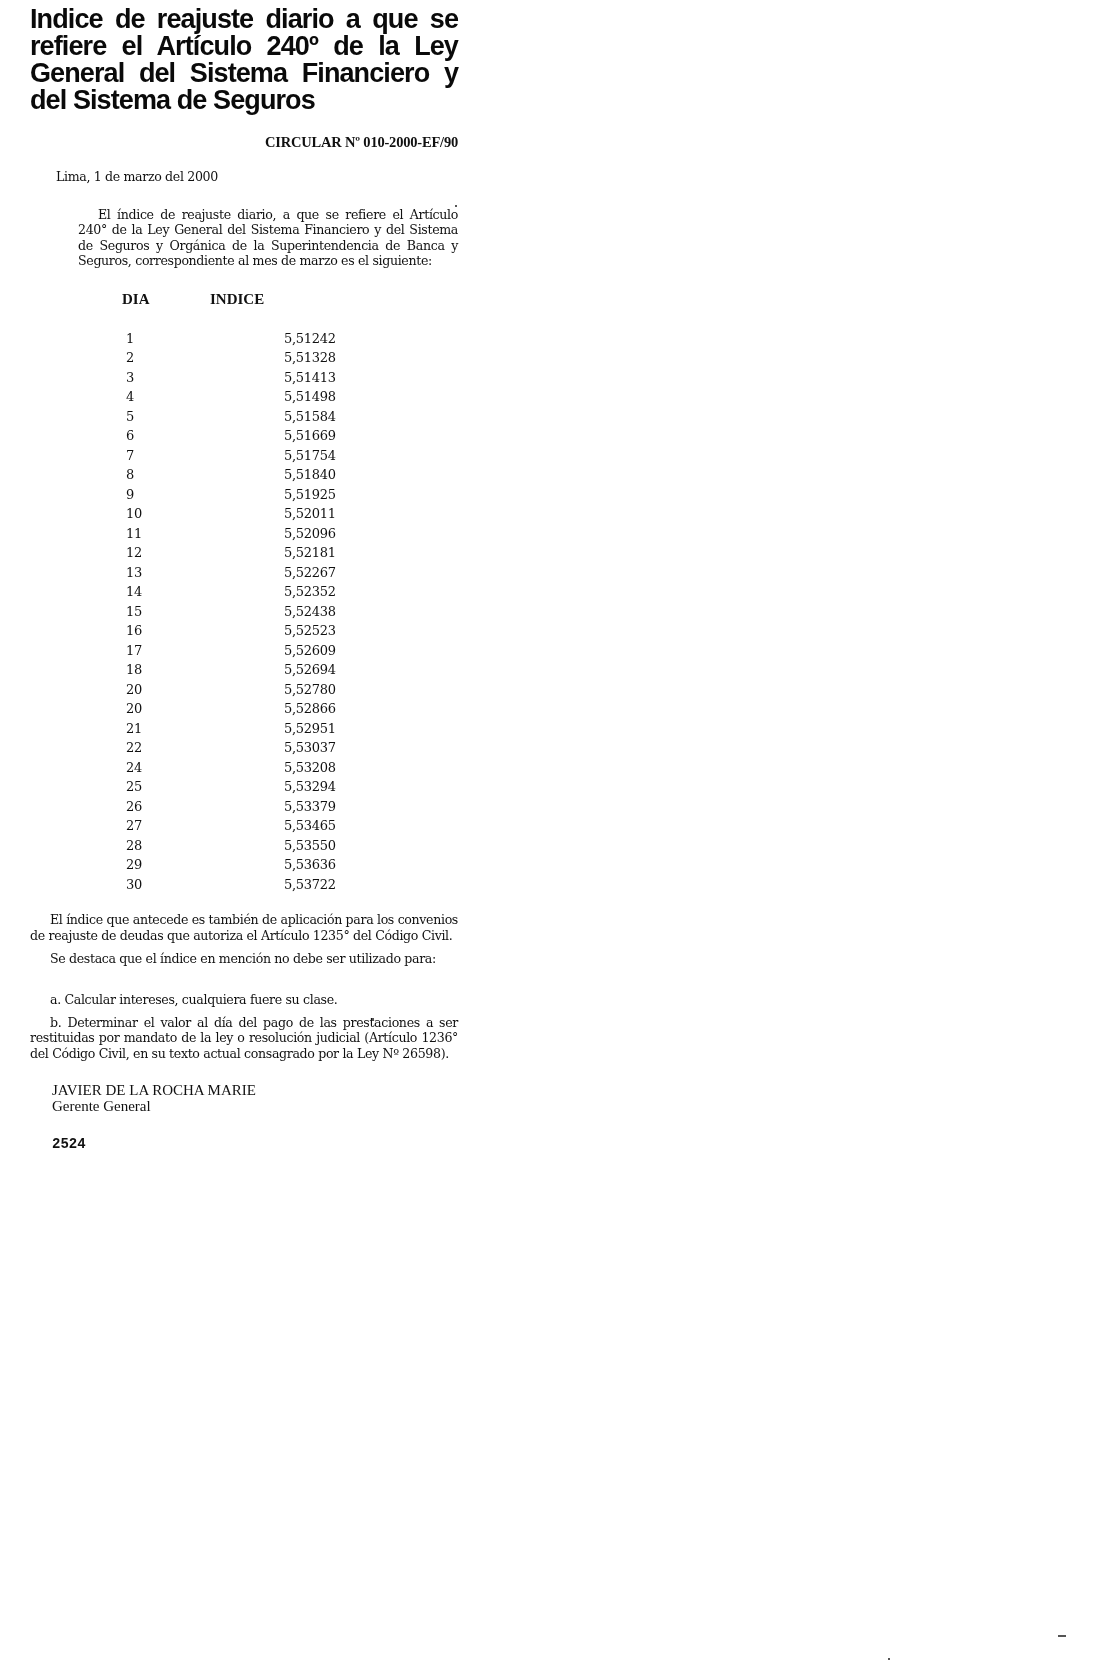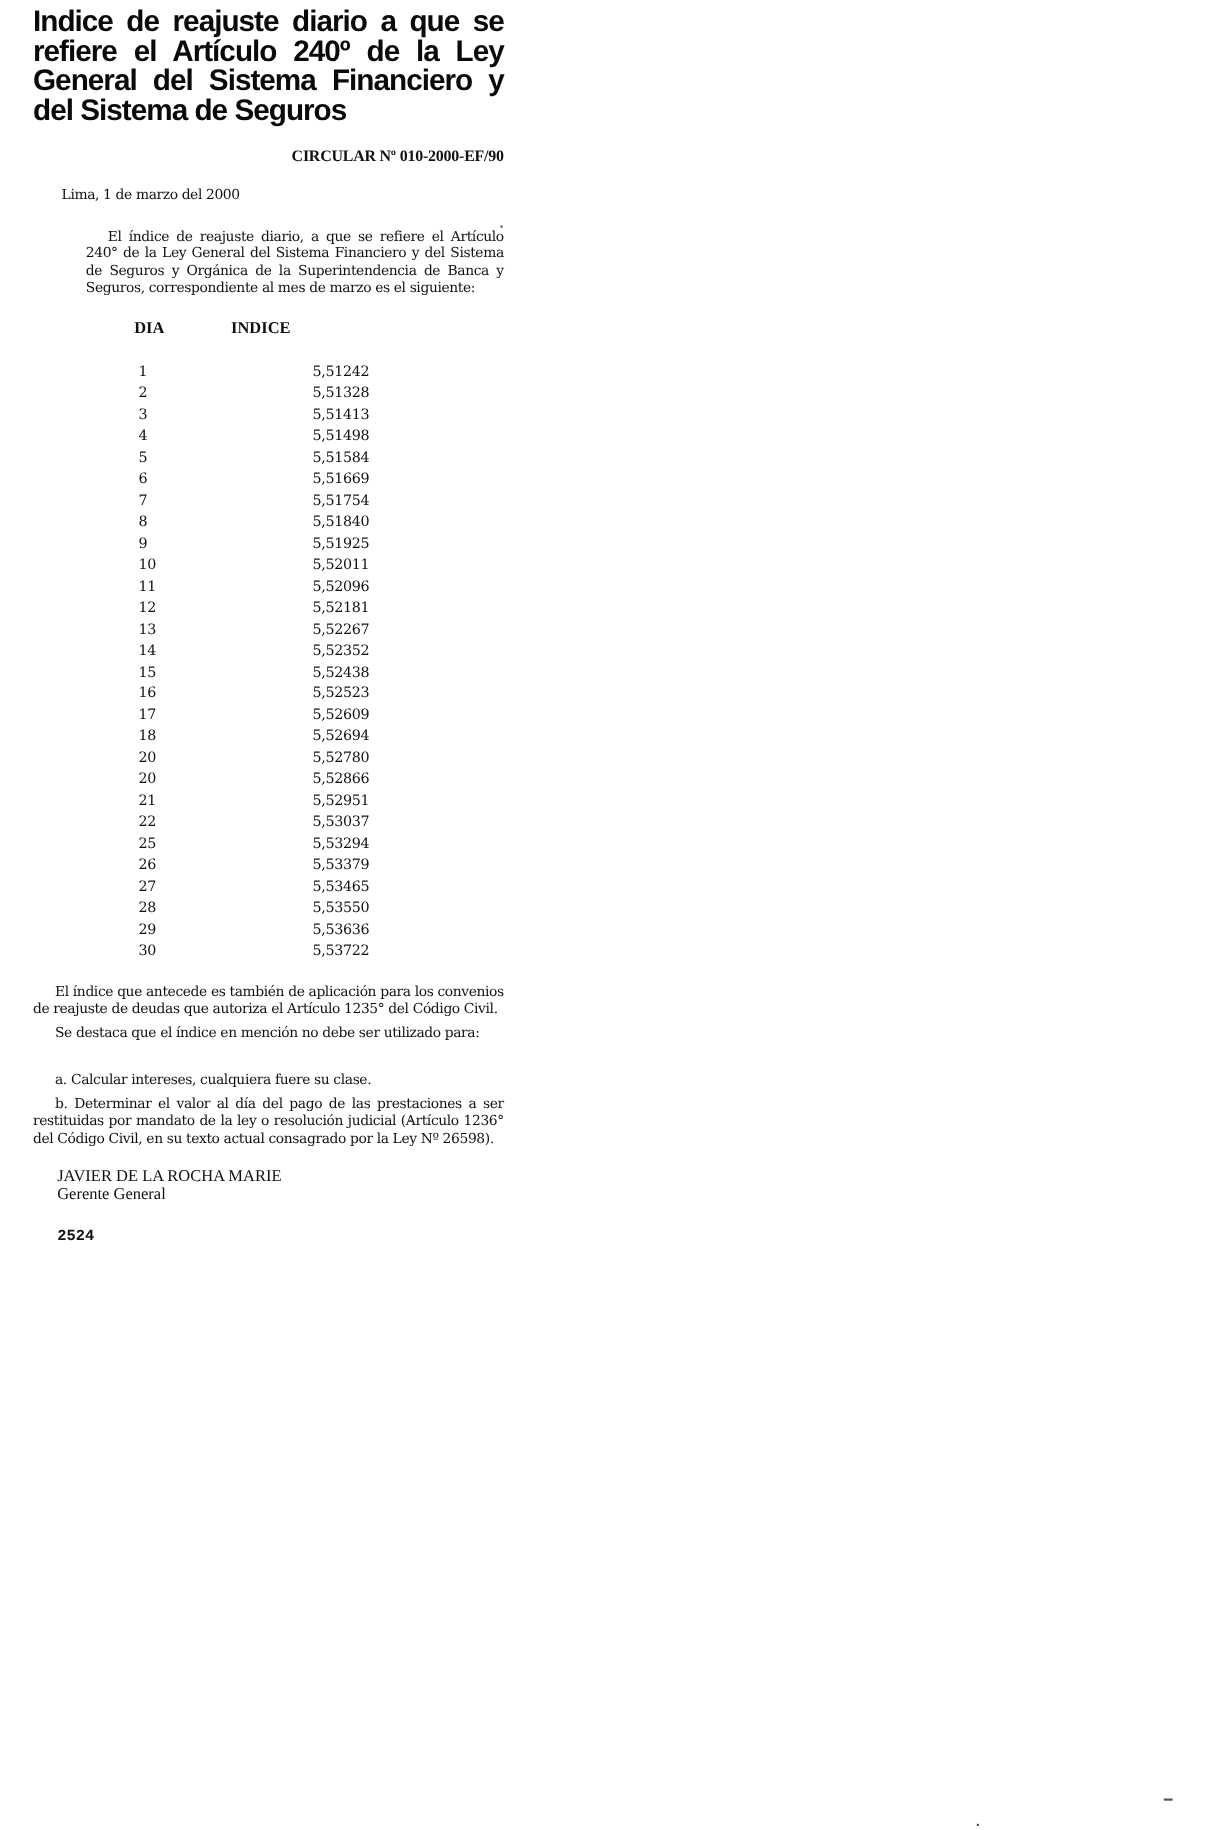--- a/index.html
+++ b/index.html
@@ -131,20 +131,24 @@
         </div>
         <div class="row">
           <div class="c1"><span>21</span></div>
           <div class="c2">5,52951</div>
         </div>
         <div class="row">
           <div class="c1"><span>22</span></div>
           <div class="c2">5,53037</div>
         </div>
         <div class="row">
+          <div class="c1"><span>24</span></div>
+          <div class="c2">5,53208</div>
+        </div>
+        <div class="row">
           <div class="c1"><span>25</span></div>
           <div class="c2">5,53294</div>
         </div>
         <div class="row">
           <div class="c1"><span>26</span></div>
           <div class="c2">5,53379</div>
         </div>
         <div class="row">
           <div class="c1"><span>27</span></div>
           <div class="c2">5,53465</div>

